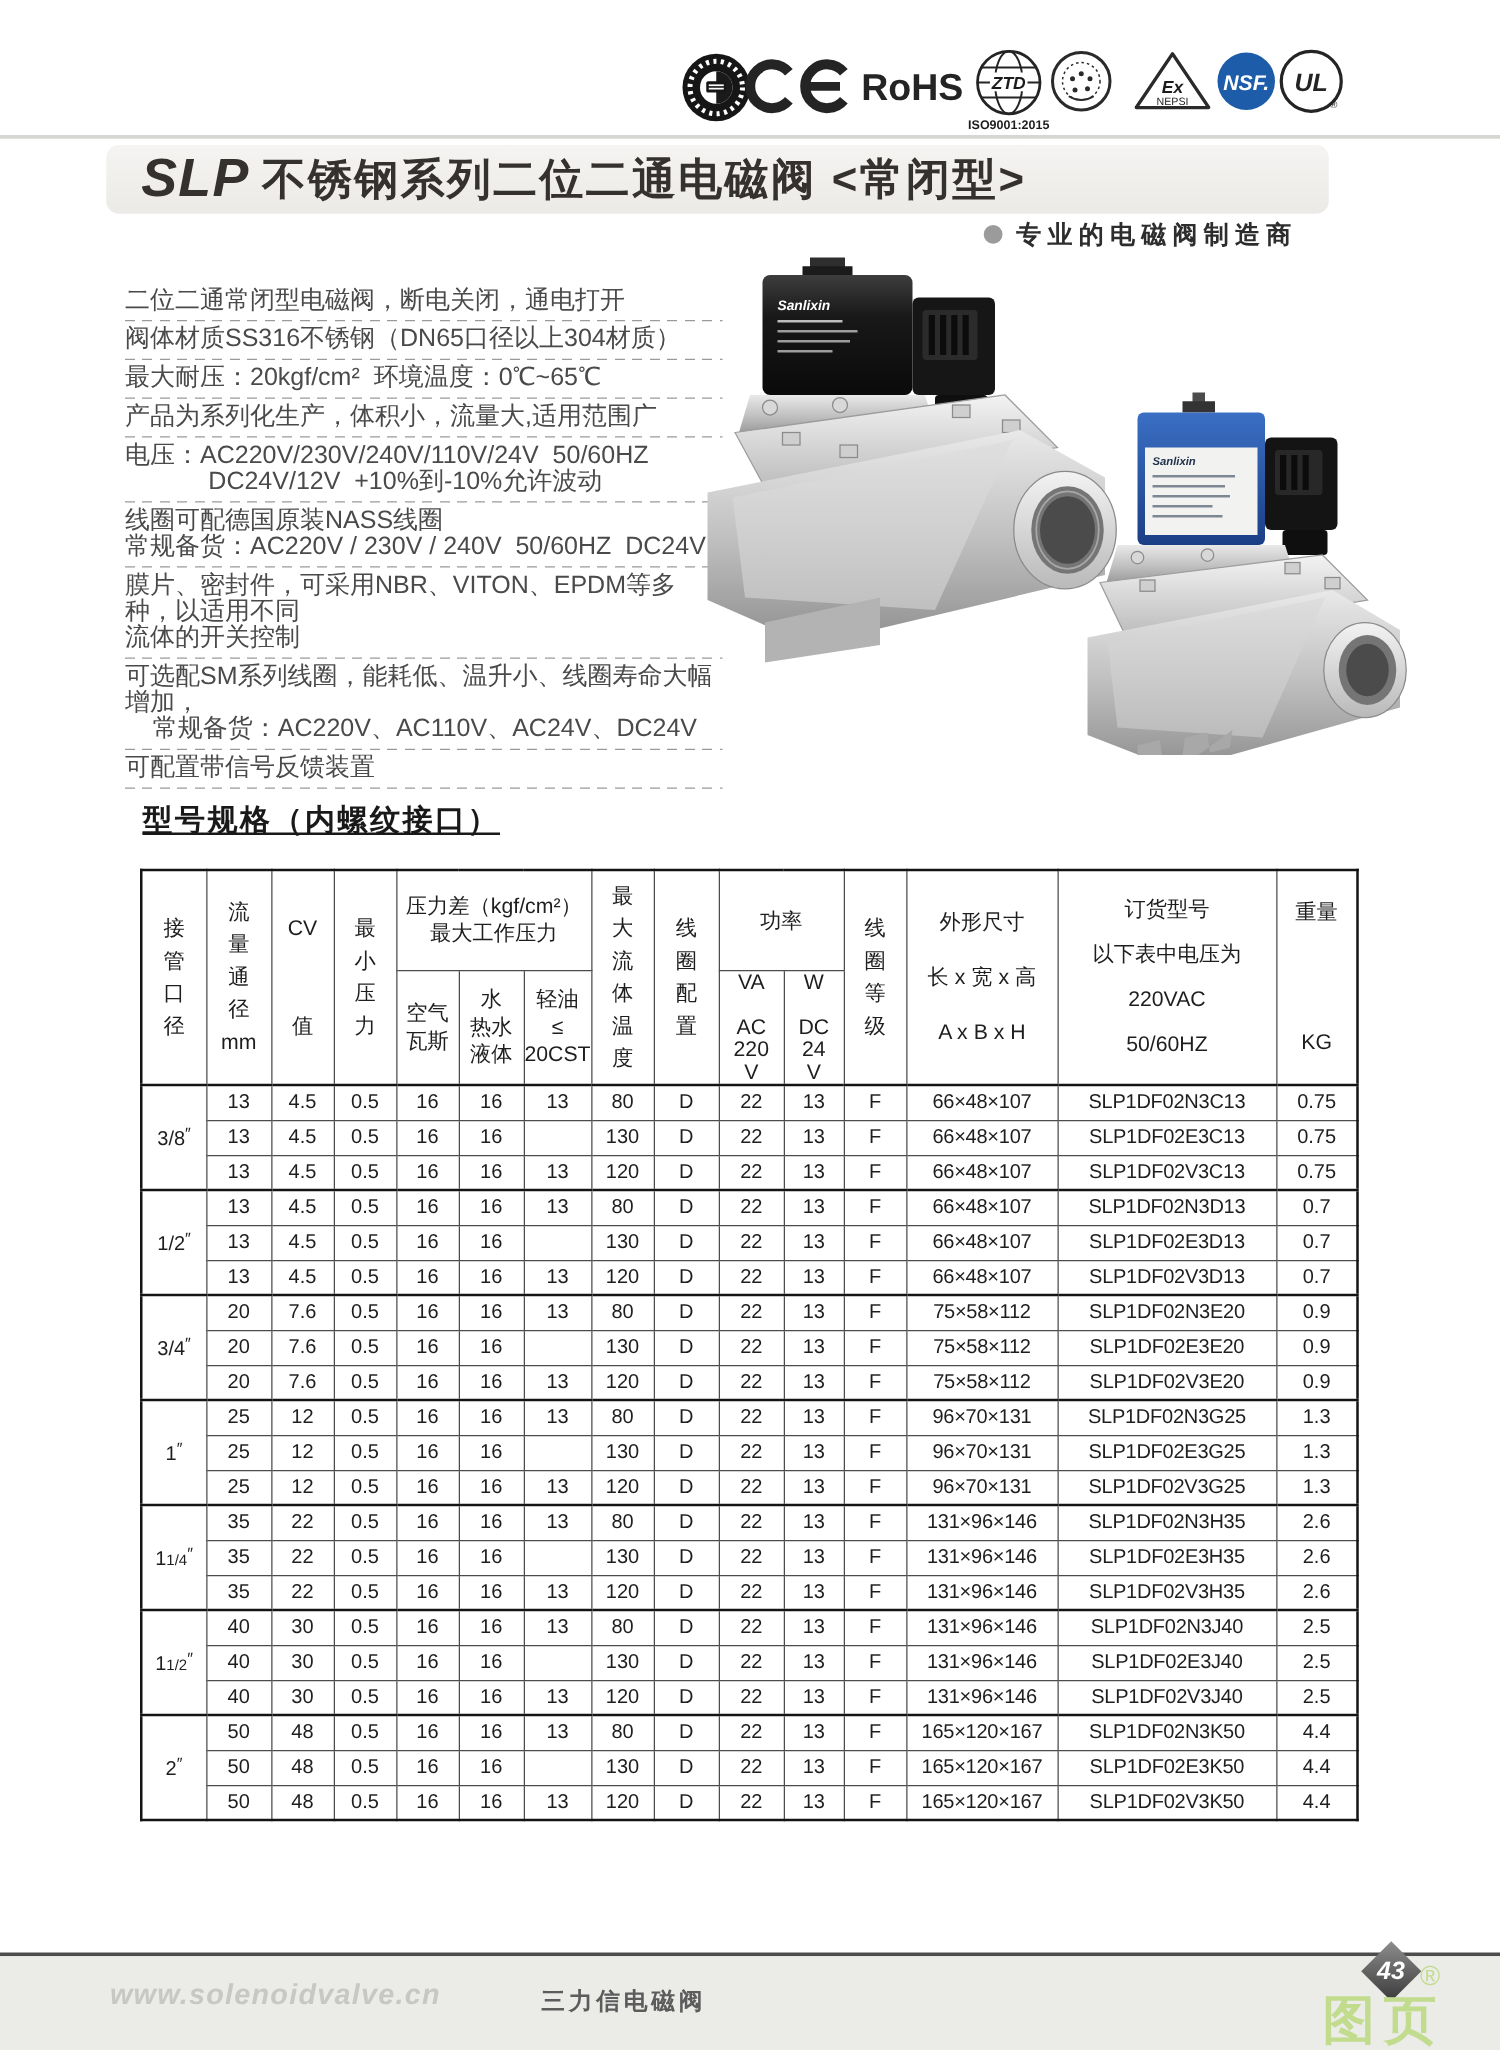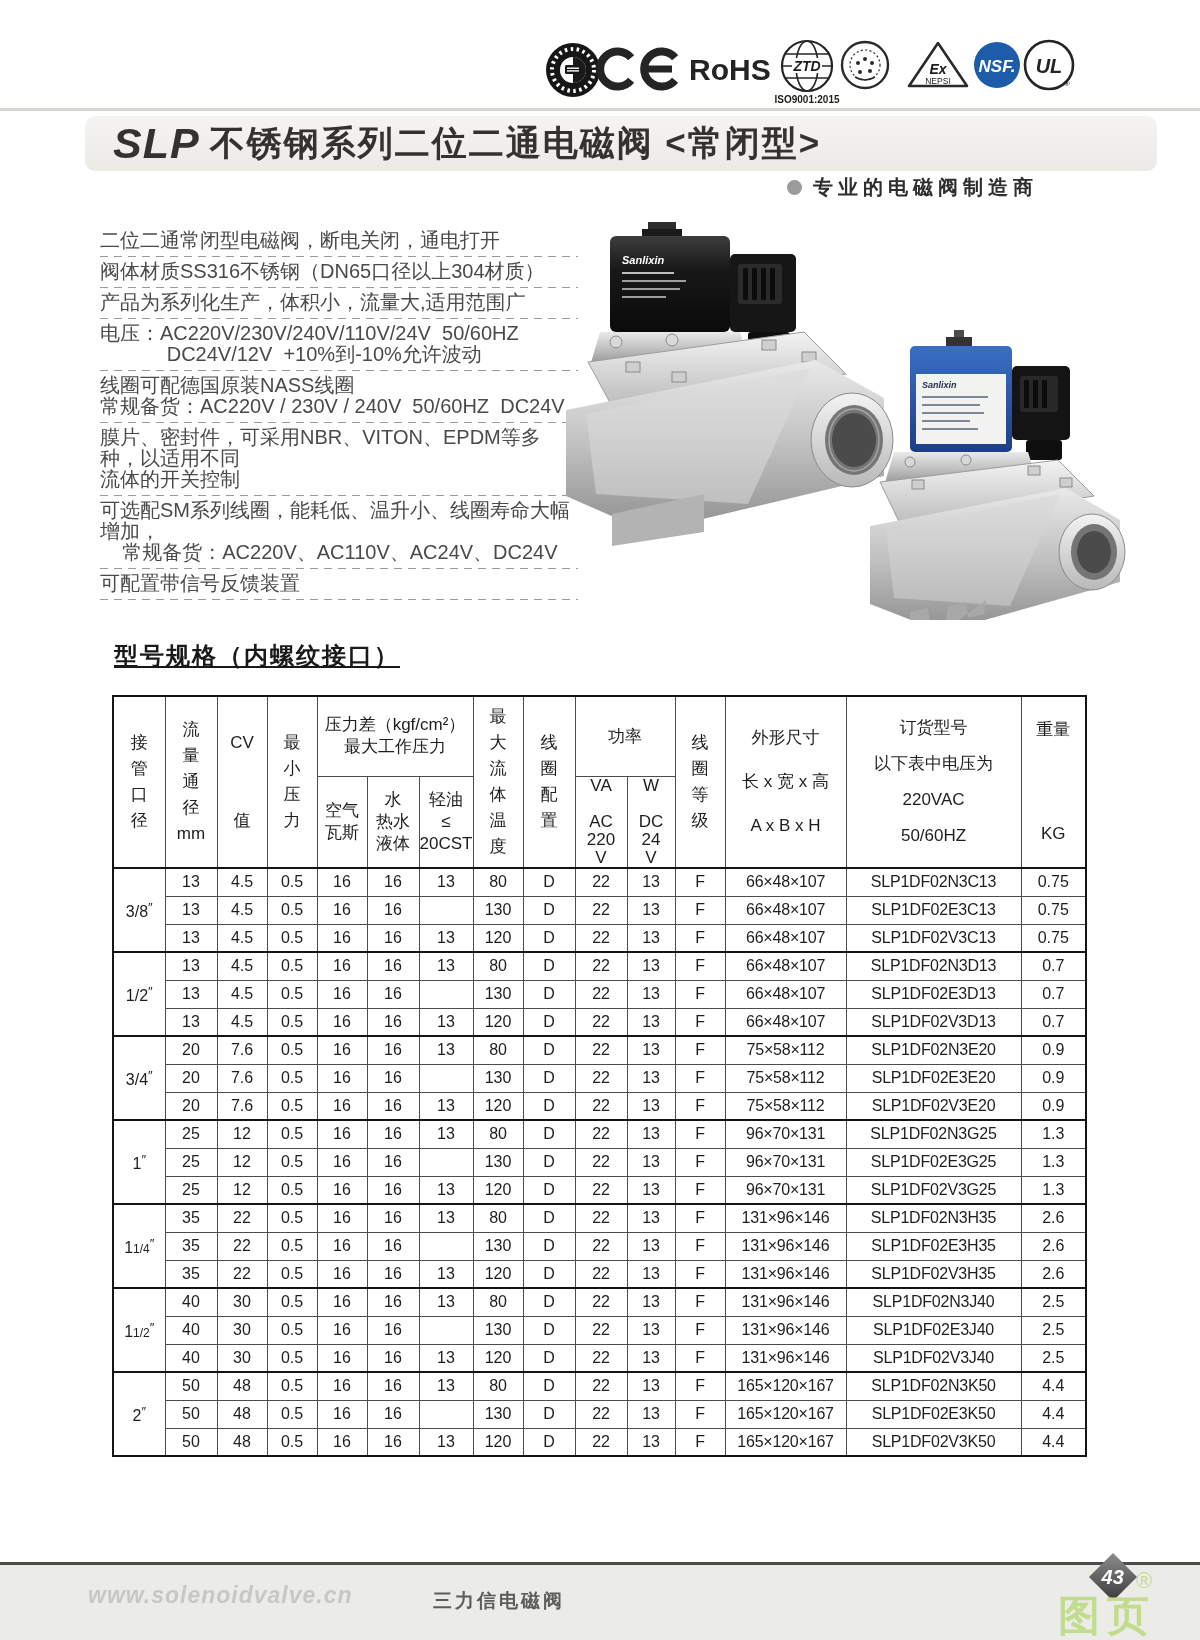--- a/index.html
+++ b/index.html
@@ -6,38 +6,38 @@
   html,body { width:1200px; height:1640px; }
   body { position:relative; background:#ffffff; font-family:"Liberation Sans", sans-serif; overflow:hidden; }
 
   
   .certs { position:absolute; left:545px; top:32px; }
 
   
   .top-divider { position:absolute; left:0; top:108px; width:1200px; height:3px; background:#d7d6d3; }
 
   
-  .title-bar { position:absolute; left:85px; top:116px; width:1072px; height:55px;
+  .title-bar { position:absolute; left:85px; top:116px; width:978px; height:55px;
     background:linear-gradient(#f5f4f2,#eceae7); border-radius:10px;
     display:flex; align-items:center; padding-left:28px; }
   .title-slp { font-size:43px; font-weight:bold; font-style:italic; color:#35312e; letter-spacing:1px; }
   .title-rest { font-size:35px; font-weight:bold; color:#35312e; letter-spacing:2px; margin-left:10px; }
 
   .tagline { position:absolute; top:174px; right:162px; display:flex; align-items:center; gap:11px; }
   .tagline-dot { width:15px; height:15px; border-radius:50%; background:#9b9b9b; }
   .tagline-text { font-size:20px; font-weight:bold; color:#2d2d2d; letter-spacing:5px; }
 
   
   .features { position:absolute; left:100px; top:226px; width:478px; }
   .feat { font-size:20px; line-height:21px; color:#4a4a4a; white-space:pre-wrap; padding-top:4px; }
   .feat::after { content:""; display:block; margin-top:5px; height:1px;
     background:repeating-linear-gradient(90deg,#9a9a9a 0 8px,transparent 8px 14px); }
 
   
-  .valves { position:absolute; left:552px; top:212px; width:600px; height:408px; }
+  .valves { position:absolute; left:552px; top:196px; width:600px; height:408px; }
 
   
   .section-title { position:absolute; left:114px; top:640px; font-size:24px; font-weight:bold;
     color:#191919; letter-spacing:2px;text-decoration:underline; }
 
   
   #spec-table { position:absolute; left:112px; top:695px; width:973px; border-collapse:collapse;
     table-layout:fixed; background:#fff; border:2px solid #141414; }
   #spec-table th, #spec-table td { border:1px solid #4c4c4c; text-align:center; vertical-align:middle;
     padding:0; font-weight:400; color:#1e1e1e; }
@@ -146,20 +146,21 @@
 </div>
 
 <div class="tagline">
   <span class="tagline-dot"></span>
   <span class="tagline-text">专业的电磁阀制造商</span>
 </div>
 
 <div class="features">
   <div class="feat">二位二通常闭型电磁阀，断电关闭，通电打开</div>
   <div class="feat">阀体材质SS316不锈钢（DN65口径以上304材质）</div>
+  <div class="feat">最大耐压：20kgf/cm²  环境温度：0℃~65℃</div>
   <div class="feat">产品为系列化生产，体积小，流量大,适用范围广</div>
   <div class="feat">电压：AC220V/230V/240V/110V/24V  50/60HZ
             DC24V/12V  +10%到-10%允许波动</div>
   <div class="feat">线圈可配德国原装NASS线圈
 常规备货：AC220V / 230V / 240V  50/60HZ  DC24V</div>
   <div class="feat">膜片、密封件，可采用NBR、VITON、EPDM等多种，以适用不同
 流体的开关控制</div>
   <div class="feat">可选配SM系列线圈，能耗低、温升小、线圈寿命大幅增加，
     常规备货：AC220V、AC110V、AC24V、DC24V</div>
   <div class="feat">可配置带信号反馈装置</div>

